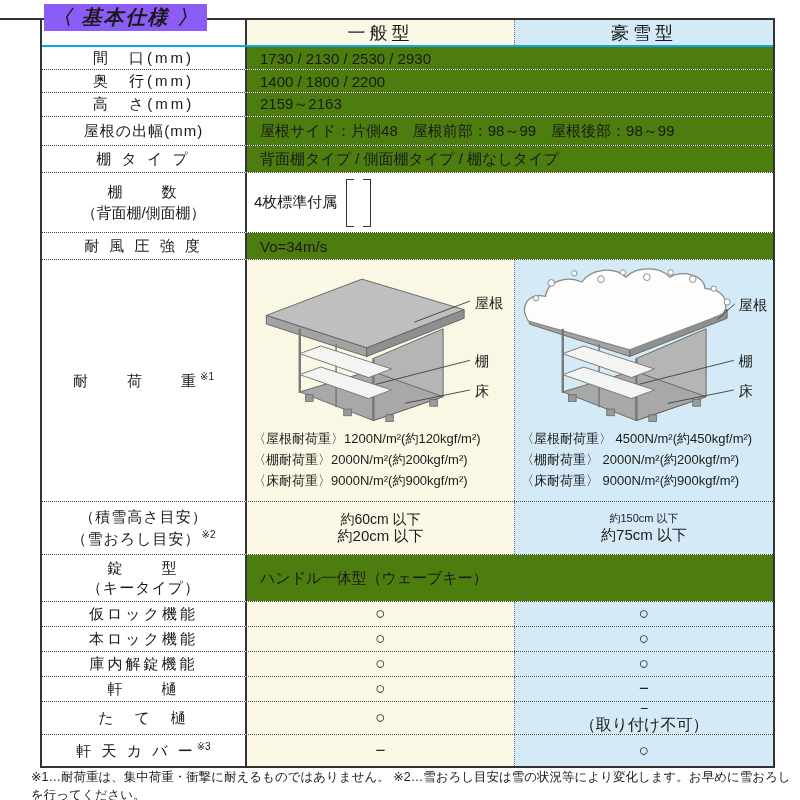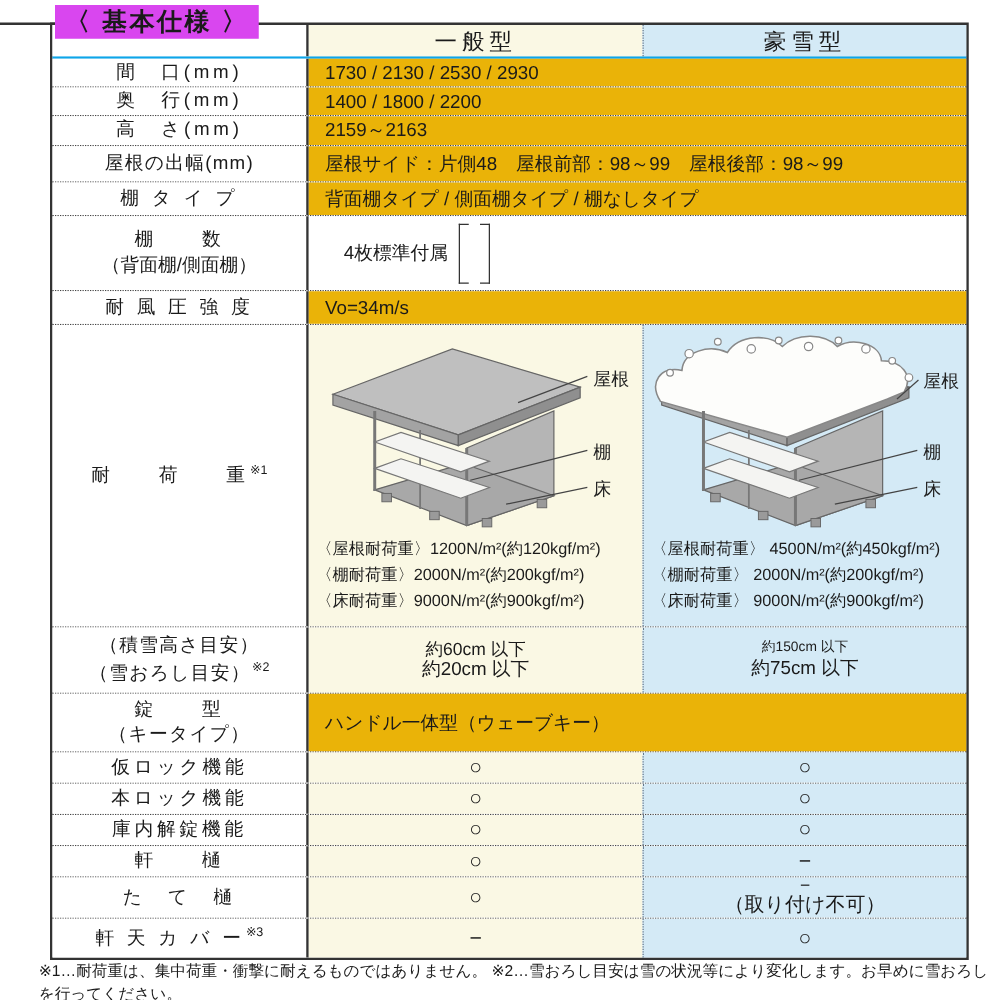--- a/index.html
+++ b/index.html
@@ -1,44 +1,44 @@
 <!DOCTYPE html>
 <html><head>
 <meta charset="utf-8">
 <style>
   html,body{margin:0;padding:0;background:#fff;
     font-family:"Liberation Sans","DejaVu Sans",sans-serif;color:#1a1a1a;}
   .page{width:800px;height:800px;position:relative;background:#fff;overflow:hidden;}
 
   
   .spec-wrap{position:absolute;left:40px;top:18px;width:731px;border:2px solid #333;background:#fff;}
-  .title{position:absolute;left:2px;top:-16px;background:#d946ef;padding:0 8px;
-         font-size:20px;font-weight:bold;letter-spacing:2px;white-space:nowrap;z-index:3;}
+  .title{position:absolute;left:2px;top:-16px;background:#8b5cf6;padding:0 8px;
+         font-size:20px;font-weight:bold;letter-spacing:2px;white-space:nowrap;z-index:3;font-style:italic;}
   .title-dash{position:absolute;left:-42px;top:-2px;width:50px;height:2px;background:#333;z-index:2;}
 
   
   .row{display:flex;border-bottom:1px dotted #444;box-sizing:border-box;}
   .row:last-child{border-bottom:none;}
   .lbl{width:205px;flex:none;display:flex;flex-direction:column;justify-content:center;align-items:center;
        border-right:2px solid #333;box-sizing:border-box;text-align:center;
        font-size:15px;letter-spacing:3px;line-height:1.35;background:#fff;}
   .c1{width:267px;flex:none;box-sizing:border-box;display:flex;flex-direction:column;justify-content:center;}
   .c2{flex:1;box-sizing:border-box;border-left:1px dotted #66788a;display:flex;flex-direction:column;justify-content:center;}
   .cream{background:#faf8e4;}
   .blue{background:#d4eaf6;}
-  .vspan{flex:1;display:flex;align-items:center;padding-left:13px;font-size:15px;background:#eab308;}
+  .vspan{flex:1;display:flex;align-items:center;padding-left:13px;font-size:15px;background:#4d7c0f;}
   .center{align-items:center;text-align:center;}
   .hdr{border-bottom:2px solid #0ea5e9;}
   .hdr .c1,.hdr .c2{align-items:center;justify-content:center;font-size:18px;letter-spacing:4px;}
   sup.k{font-size:10px;letter-spacing:0;vertical-align:6px;margin-left:1px;}
   .circ{font-size:17px;}
   .two-line{line-height:1.2;}
 
   
-  .tana-cell{flex-direction:row;align-items:center;gap:9px;padding-left:28px;font-size:15px;background:#fff;}
+  .tana-cell{flex-direction:row;align-items:center;gap:9px;padding-left:7px;font-size:15px;background:#fff;}
   .brk{align-self:center;height:46px;width:7px;flex:none;}
   .brk.l{border-left:1.5px solid #333;border-top:1.5px solid #333;border-bottom:1.5px solid #333;}
   .brk.r{border-right:1.5px solid #333;border-top:1.5px solid #333;border-bottom:1.5px solid #333;}
   .brk-body{display:flex;flex-direction:column;gap:7px;font-size:15px;}
 
   
   .load-cell{justify-content:flex-start;padding-top:6px;}
   .load-cell svg{display:block;margin:0 auto;}
   .load-lines{padding:3px 16px 0 6px;font-size:13px;line-height:1.6;white-space:nowrap;}
   svg text{font-family:"Liberation Sans","DejaVu Sans",sans-serif;font-size:15px;fill:#222;}

